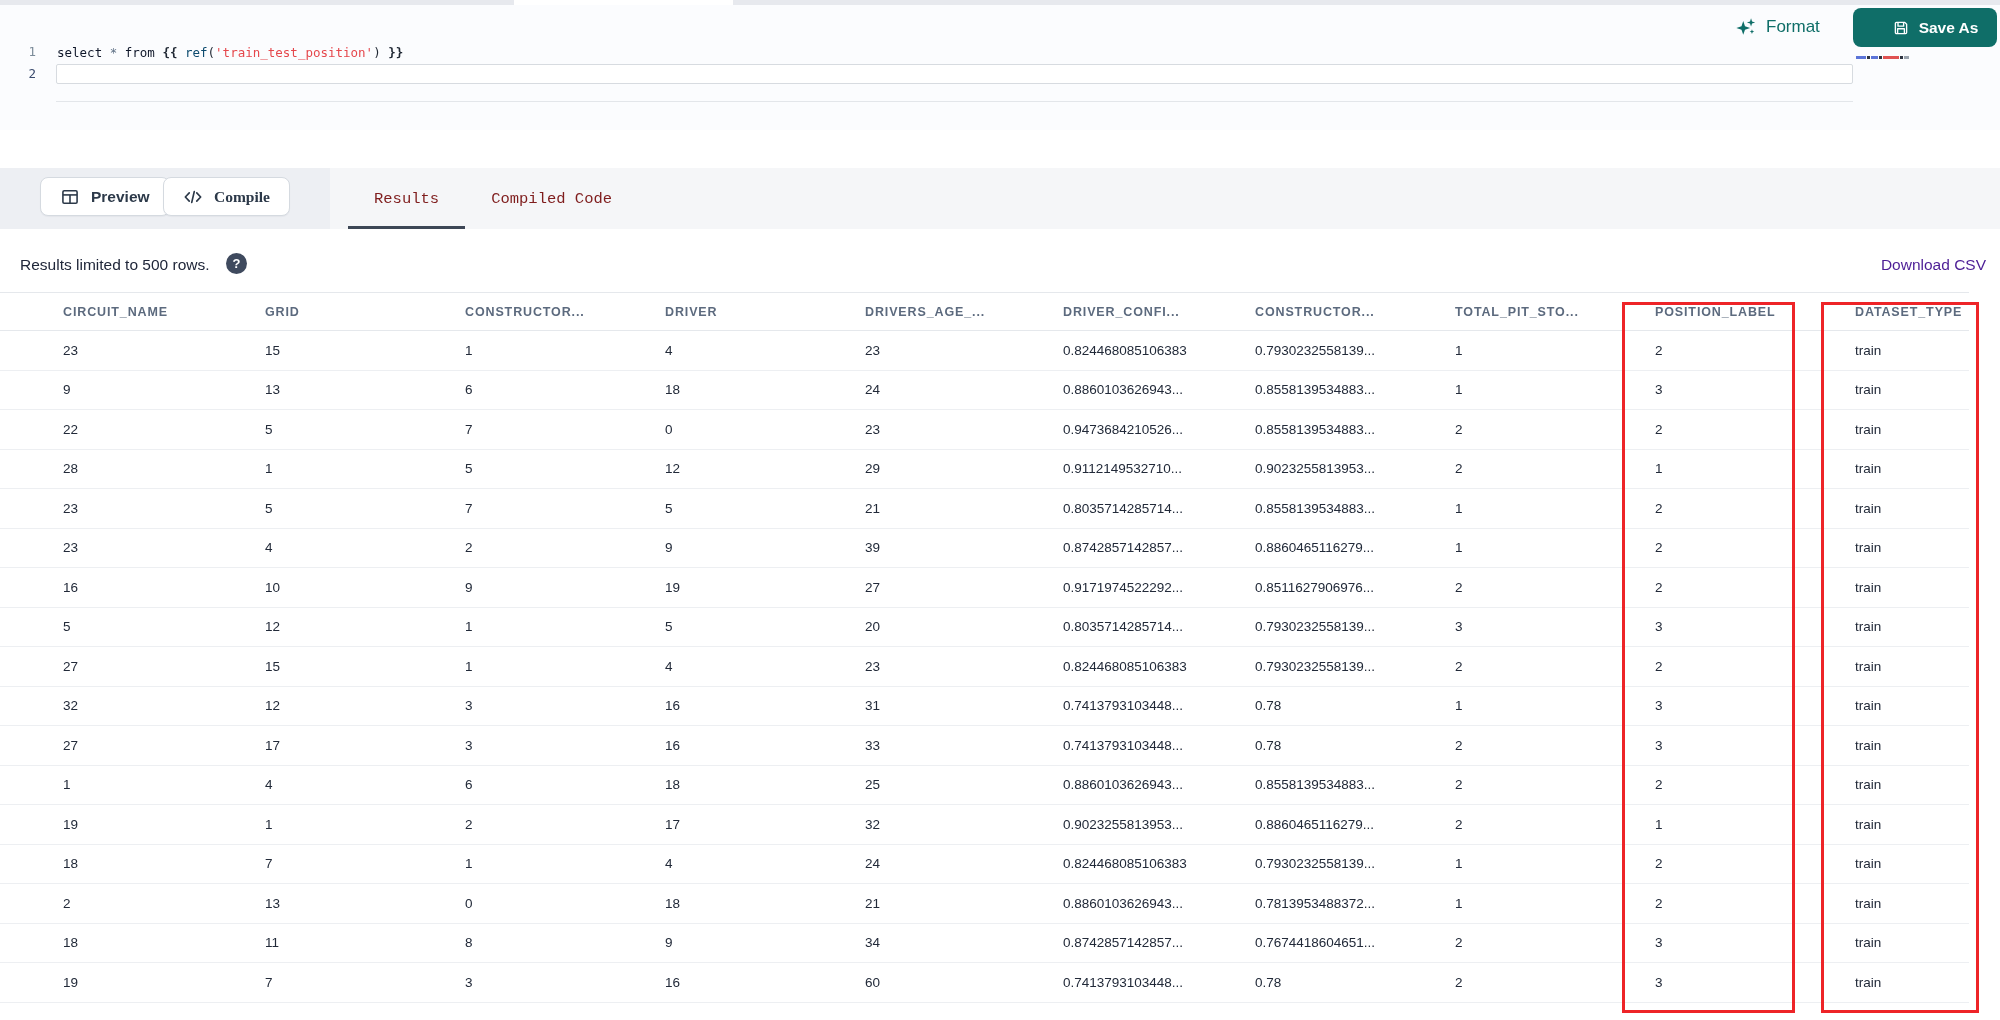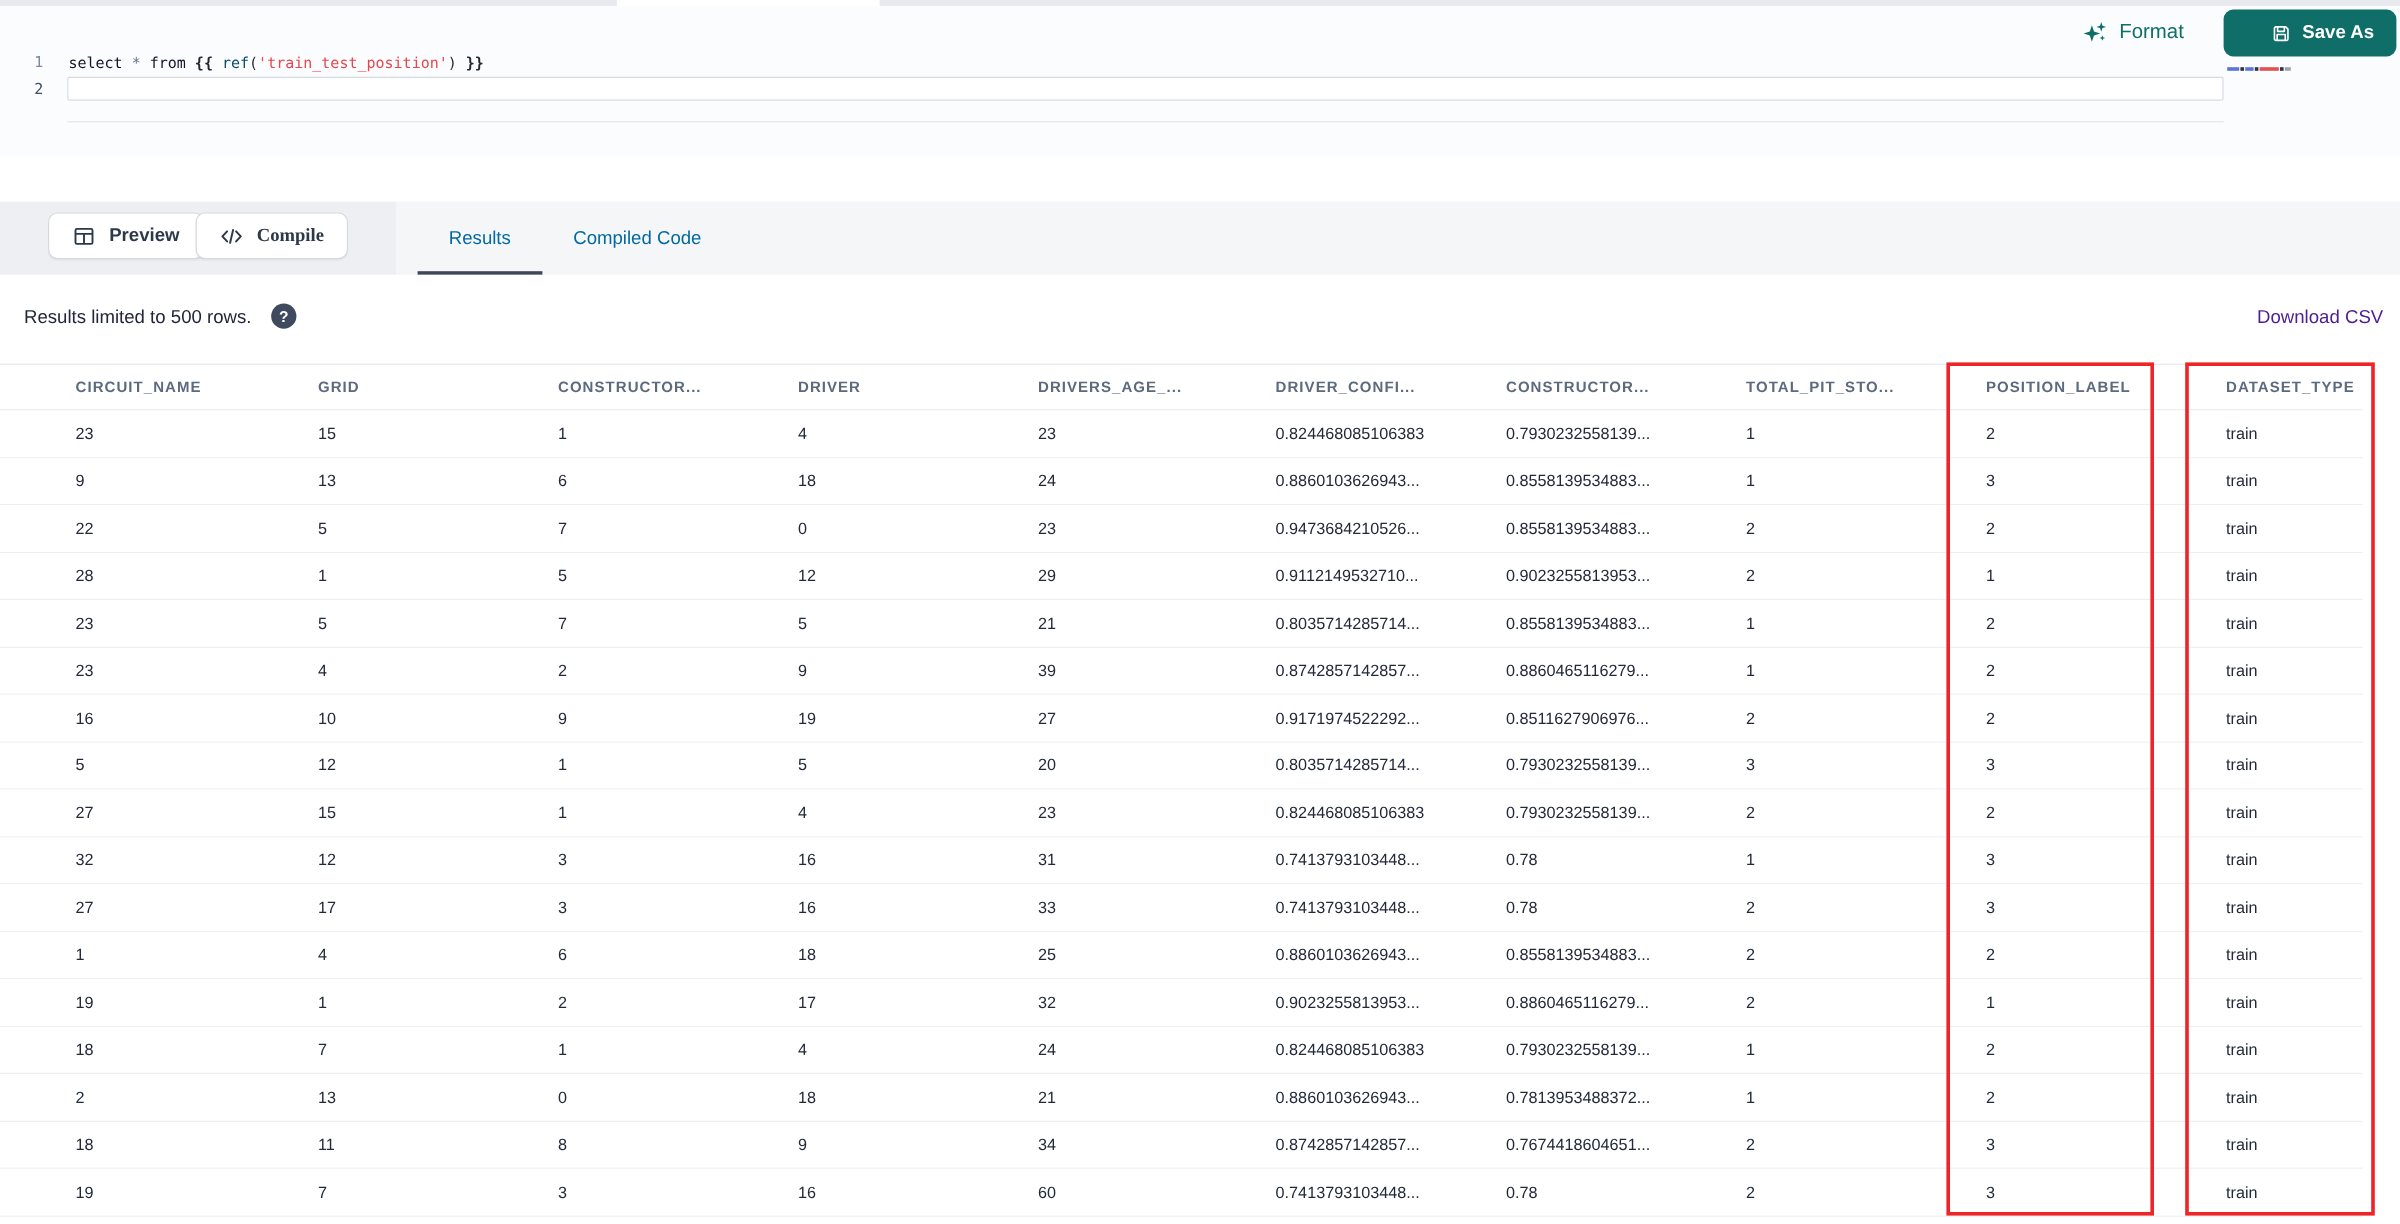--- a/index.html
+++ b/index.html
@@ -45,35 +45,35 @@
   .cb-left  { position:absolute; left:0; top:0; width:330px; height:61px; background:#edeff3; }
   .cb-right { position:absolute; left:330px; top:0; width:1670px; height:61px; background:#f5f6f8; }
   .action-btn { position:absolute; top:9px; height:39px; background:#ffffff;
                 border:1px solid #d5dae0; border-radius:8px; display:flex; align-items:center;
                 gap:11px; padding:0 19px; font-size:15.5px; font-weight:600; color:#2c3949;
                 cursor:pointer; box-shadow:0 1px 1px rgba(20,30,50,0.04); }
   .btn-preview { left:0;margin-left:40px; }
   .btn-compile { left:163px;font-family:Liberation Serif, serif; }
   .tabs { position:absolute; left:18px; top:0; height:61px; display:flex; }
   .tab { padding:0 26px; height:61px; display:flex; align-items:center; font-size:15.5px;
-         font-weight:500; color:#0369a1; position:relative; cursor:pointer; }
+         font-weight:500; color:#7f1d1d; position:relative; cursor:pointer;font-family:Liberation Mono, monospace; }
   .tab.active::after { content:""; position:absolute; left:0; right:0; bottom:0; height:3px;
                        background:#3d4756; }
 
   
   .results-info { position:absolute; top:229px; left:0; width:2000px; height:74px; background:#ffffff; }
   .info-text { position:absolute; left:20px; top:27px; font-size:15.5px; color:#20273a; }
   .help-icon { position:absolute; left:226px; top:24px; width:21px; height:21px; border-radius:50%;
                background:#3f4a5e; color:#ffffff; font-size:13px; font-weight:700;
                display:flex; align-items:center; justify-content:center; cursor:pointer; }
   .download-link { position:absolute; right:14px; top:27px; font-size:15.5px; color:#4c1d95;
                    cursor:pointer; }
 
   
-  .results-table { position:absolute; top:303px; left:0; width:1969px; }
+  .results-table { position:absolute; top:292px; left:0; width:1969px; }
   .tgrid { display:grid; grid-template-columns:202px 200px 200px 200px 198px 192px 200px 200px 200px 145px;
            padding-left:63px; align-items:center; }
   .thead { height:39px; border-top:1px solid #e5e8ec; border-bottom:1px solid #e5e8ec; background:#ffffff; }
   .th { font-size:12.5px; font-weight:700; color:#5c6a7e; letter-spacing:0.07em; }
   .trow { height:39.5px; border-bottom:1px solid #edeff2; background:#ffffff; }
   .td { font-size:13.5px; color:#222a39; }
 
   
   .red-box { position:absolute; border:3px solid #ee2428; z-index:5; pointer-events:none; }
   .red-box-1 { left:1622px; top:302px; width:173px; height:711px; }

